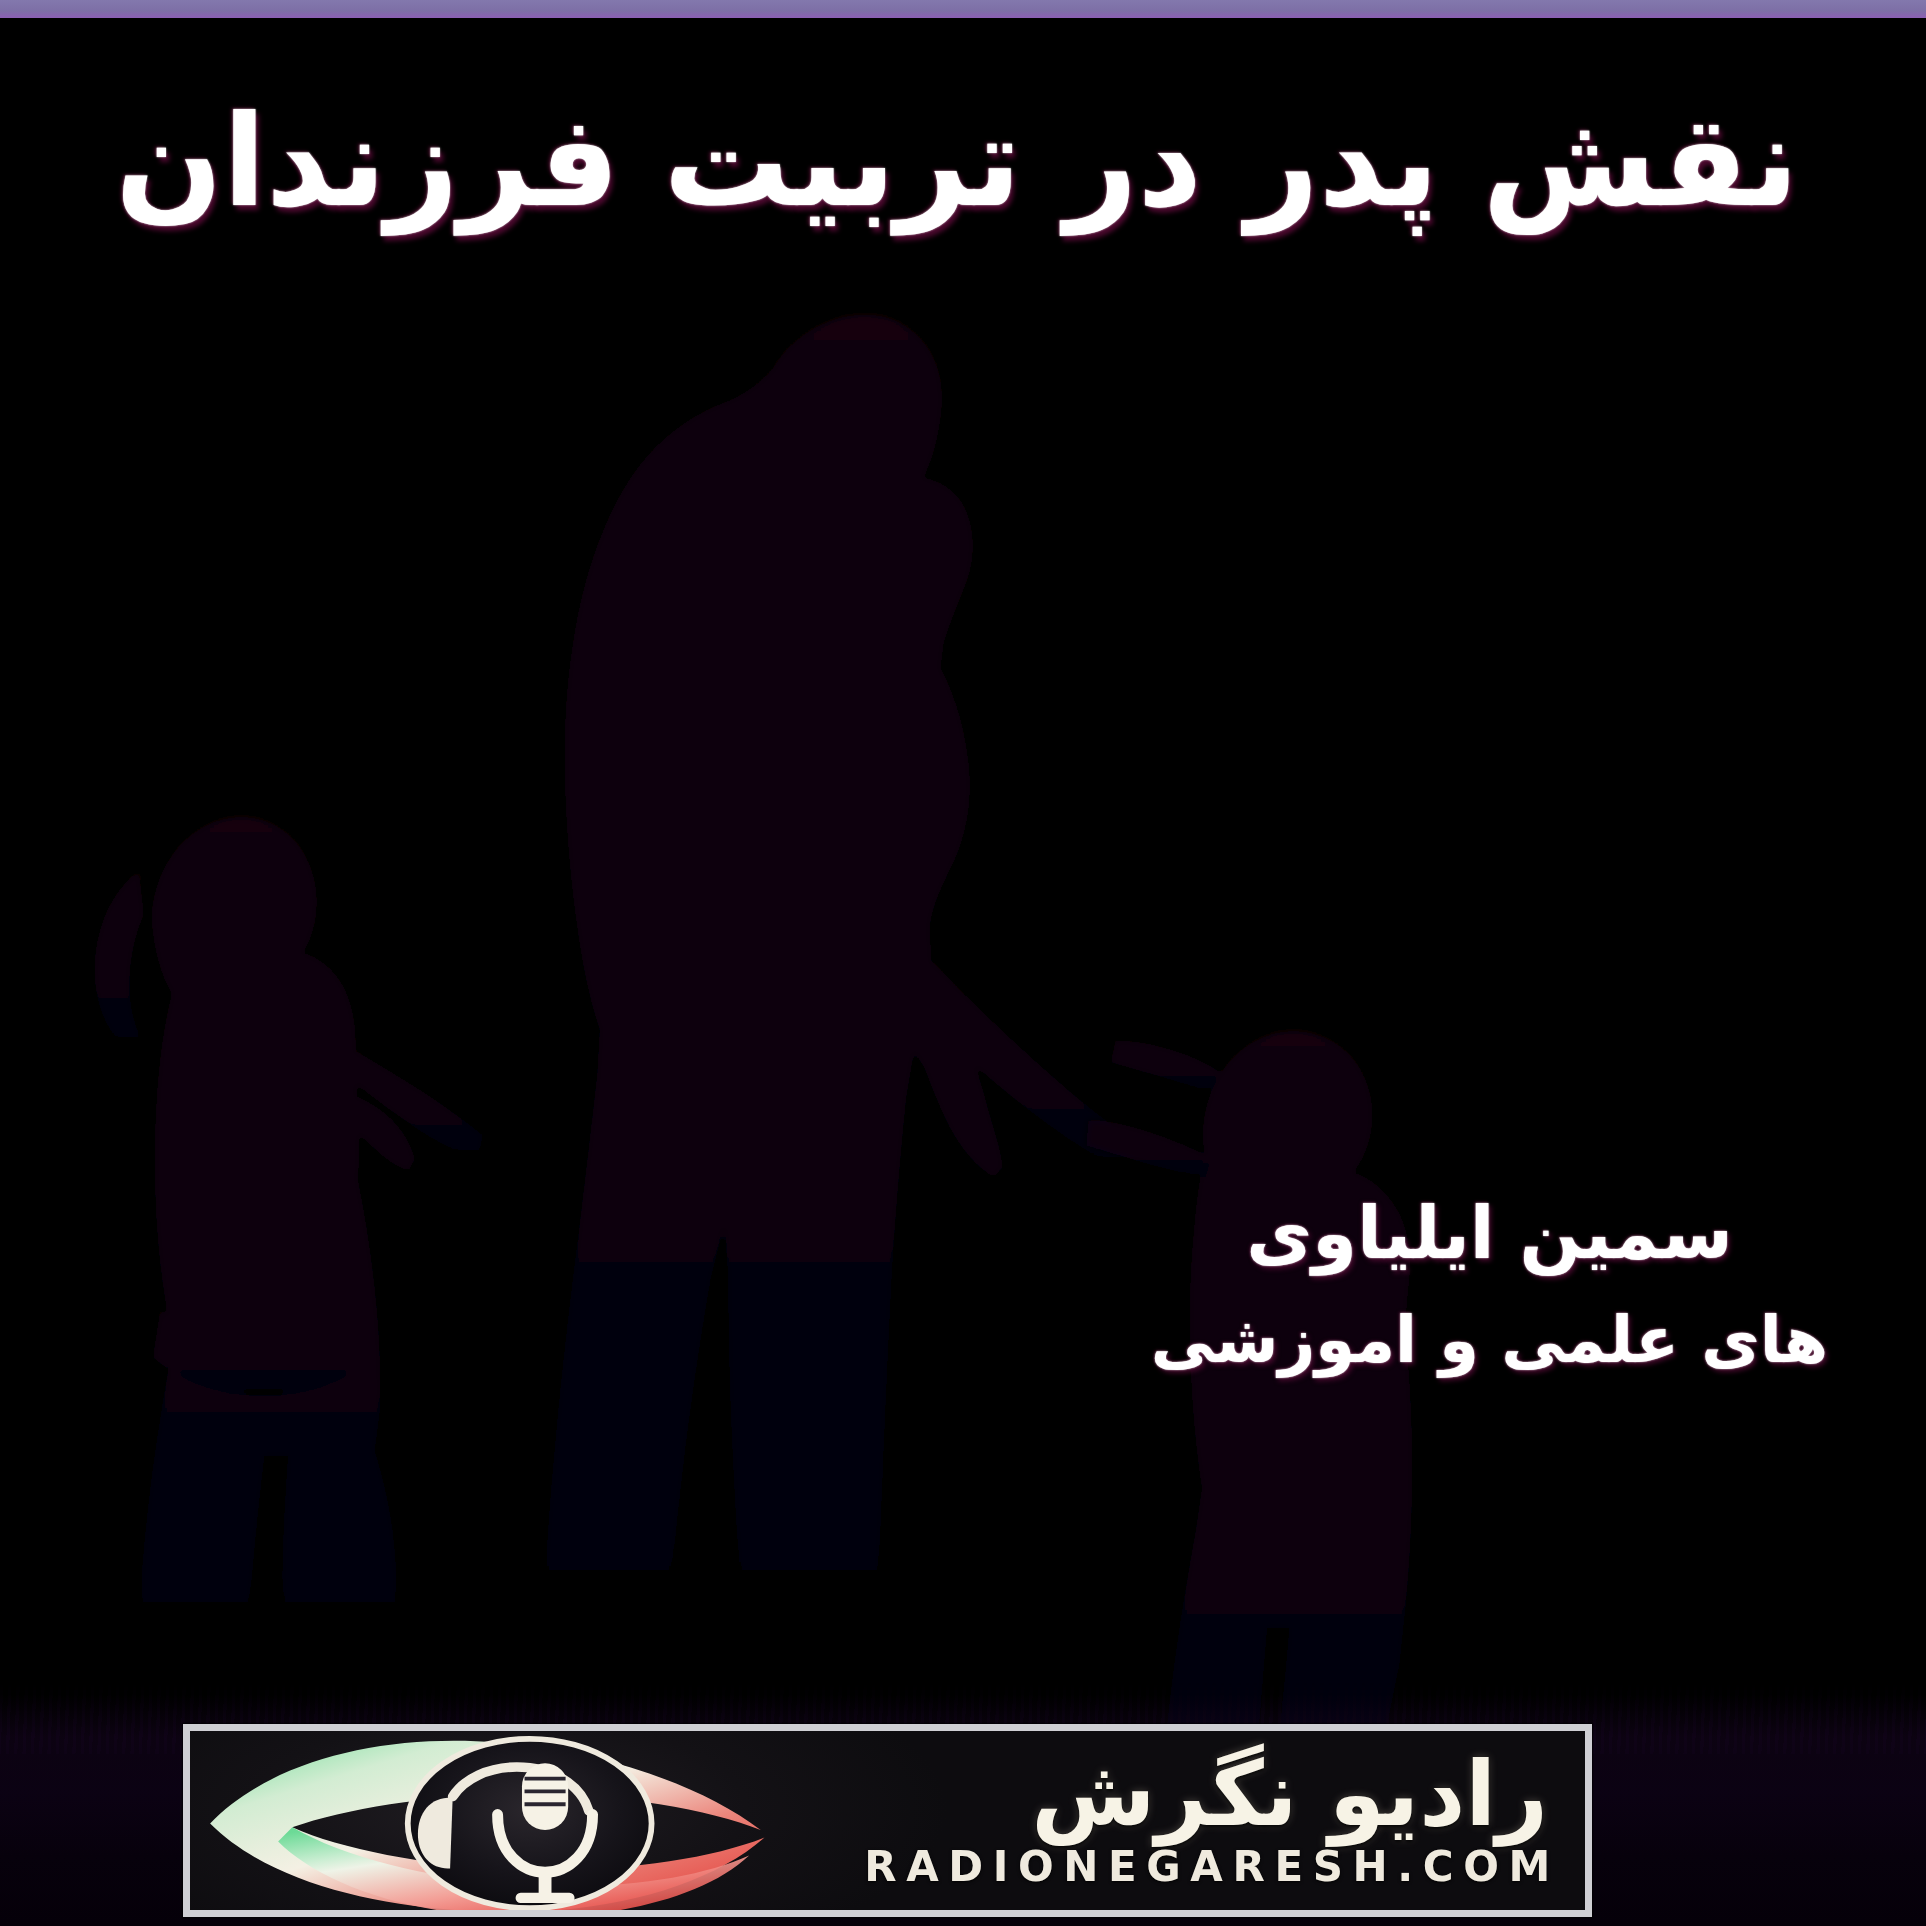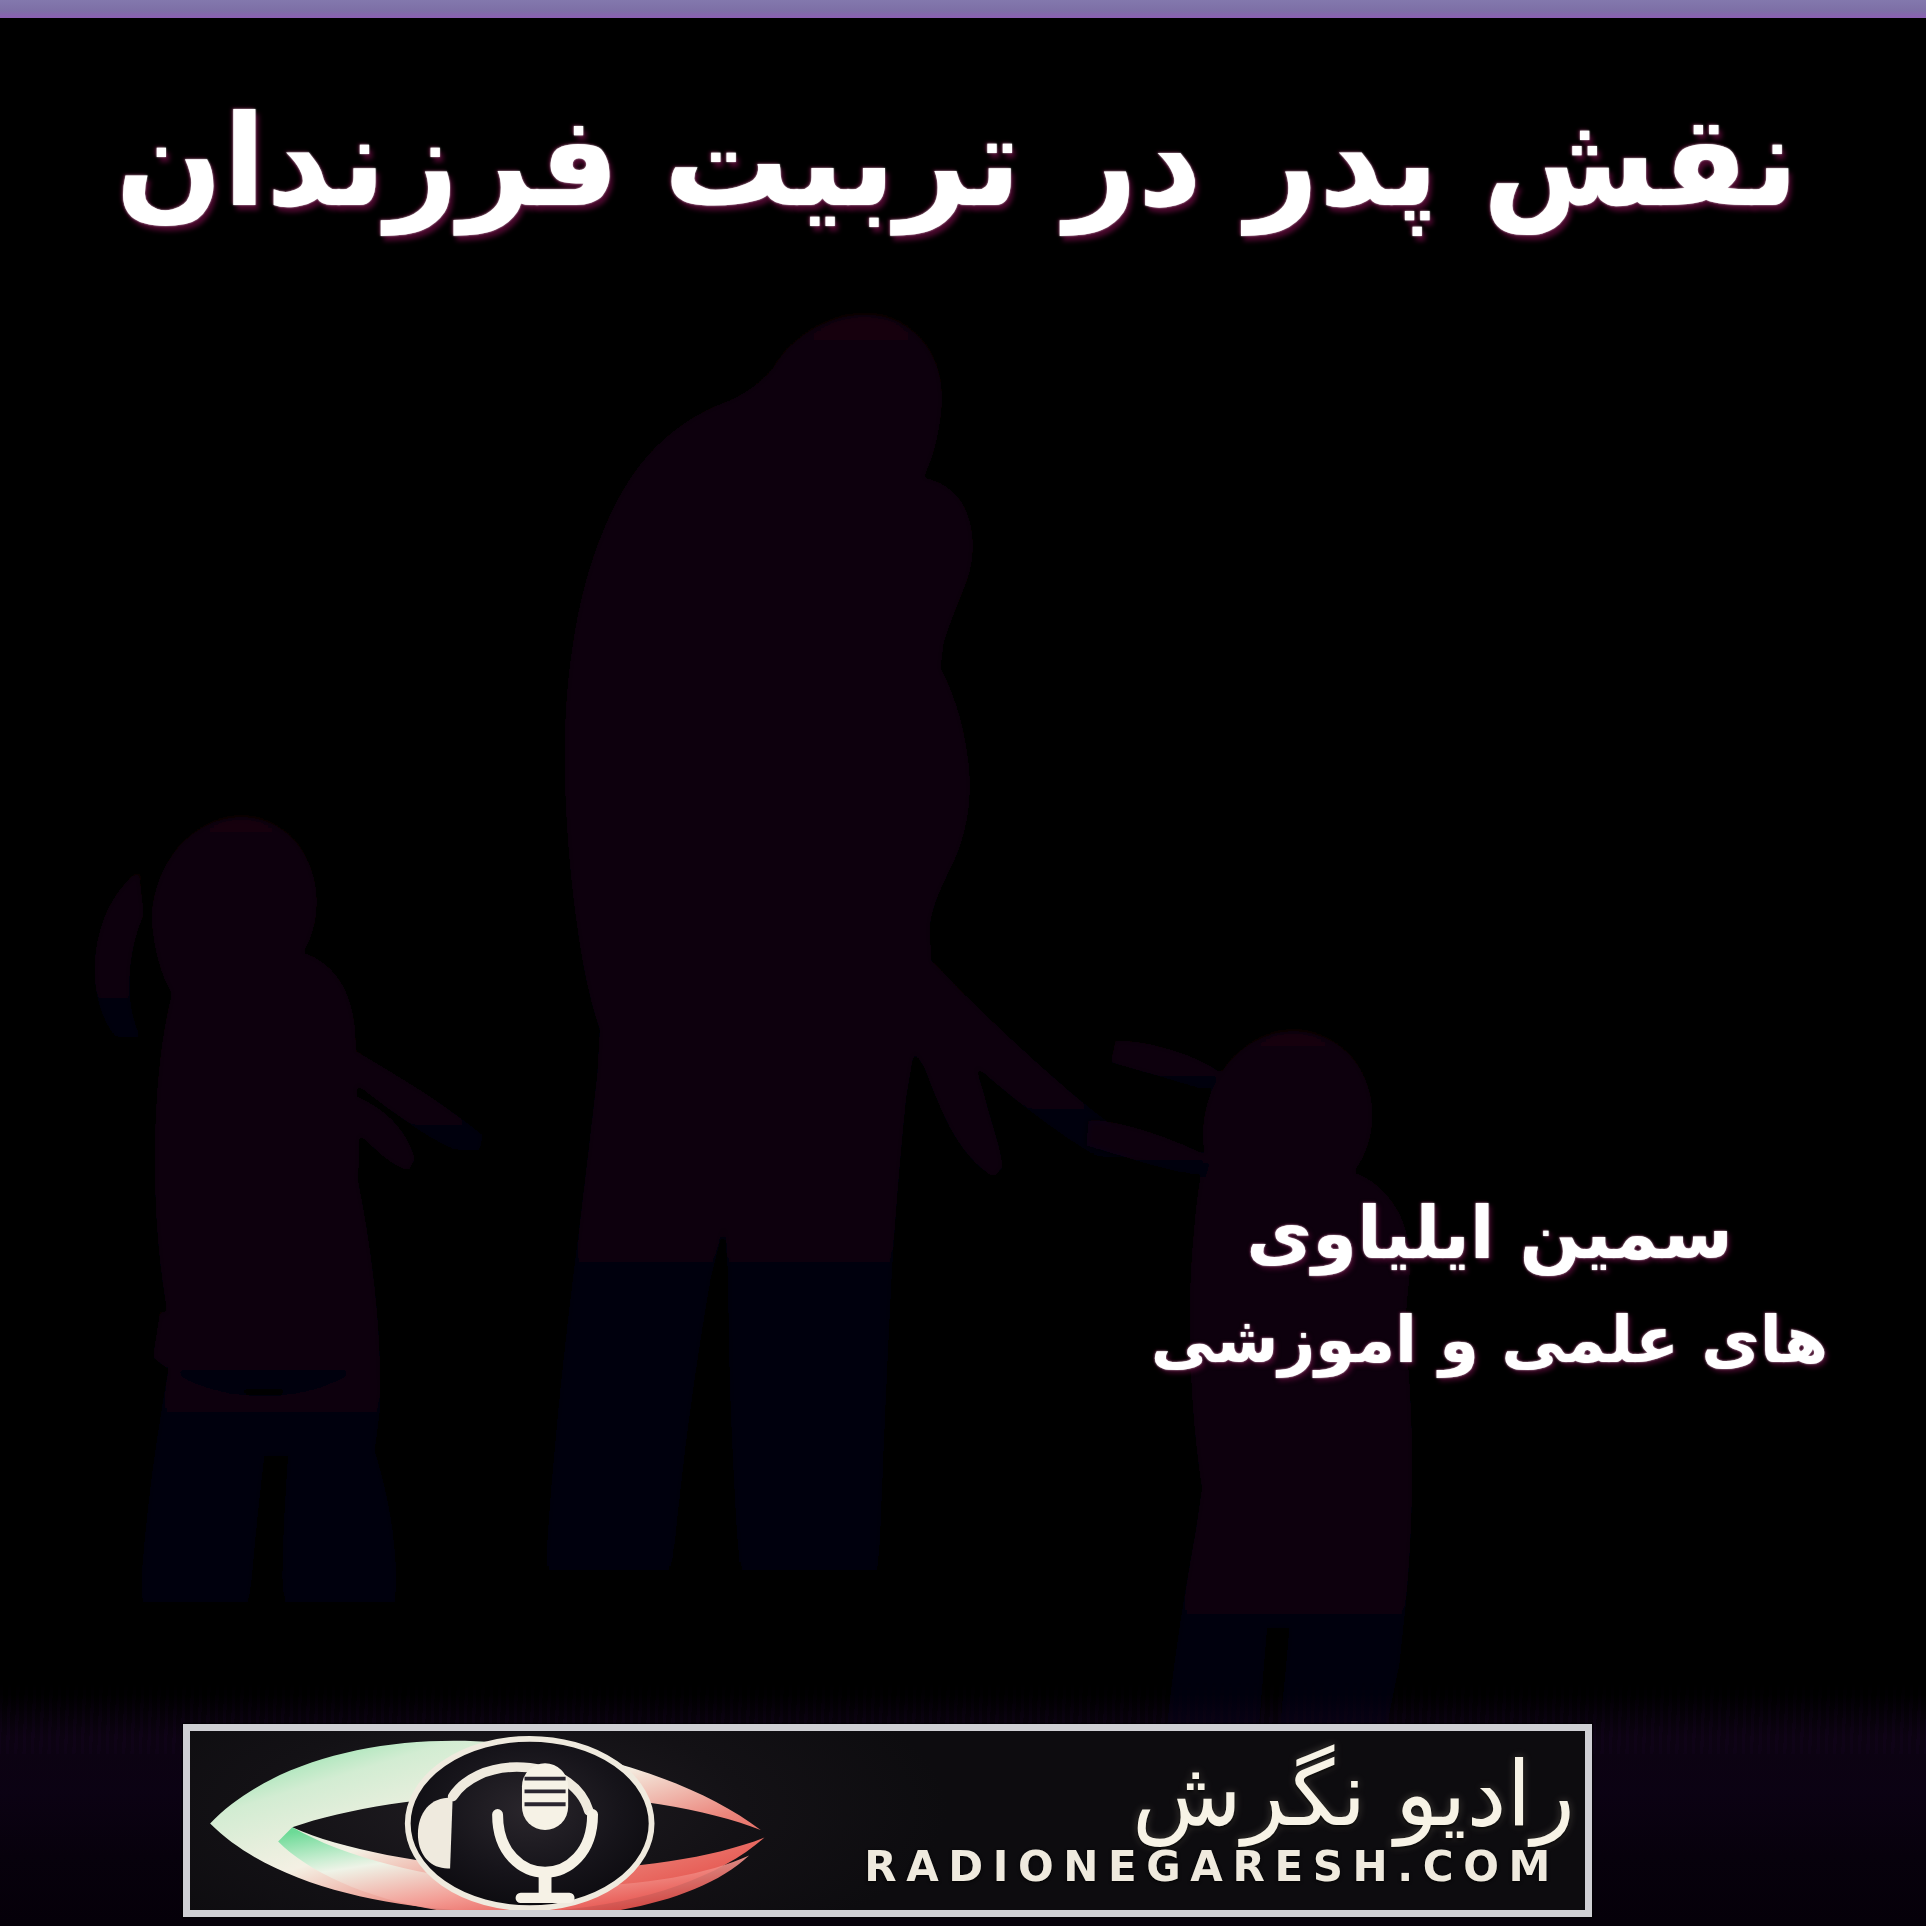--- a/index.html
+++ b/index.html
@@ -195,26 +195,26 @@
   }
   .logo-mark {
     position: absolute;
     left: 6.4px;
     top: -3.9px;
     width: 616px;
     height: 193px;
   }
   .logo-fa {
     position: absolute;
-    right: 10px;
+    right: 37px;
     top: 18px;
     direction: rtl;
     color: #f7f3e6;
     font-size: 90px;
-    font-weight: 400;
+    font-weight: 700;
     line-height: 1;
     letter-spacing: 1.3px;
     text-shadow: 0 1.9px 3.9px rgba(0,0,0,0.9), 0 0 9px rgba(255,240,210,0.25);
     white-space: nowrap;
   }
   .logo-url {
     position: absolute;
     right: 25px;
     bottom: 19px;
     direction: ltr;

